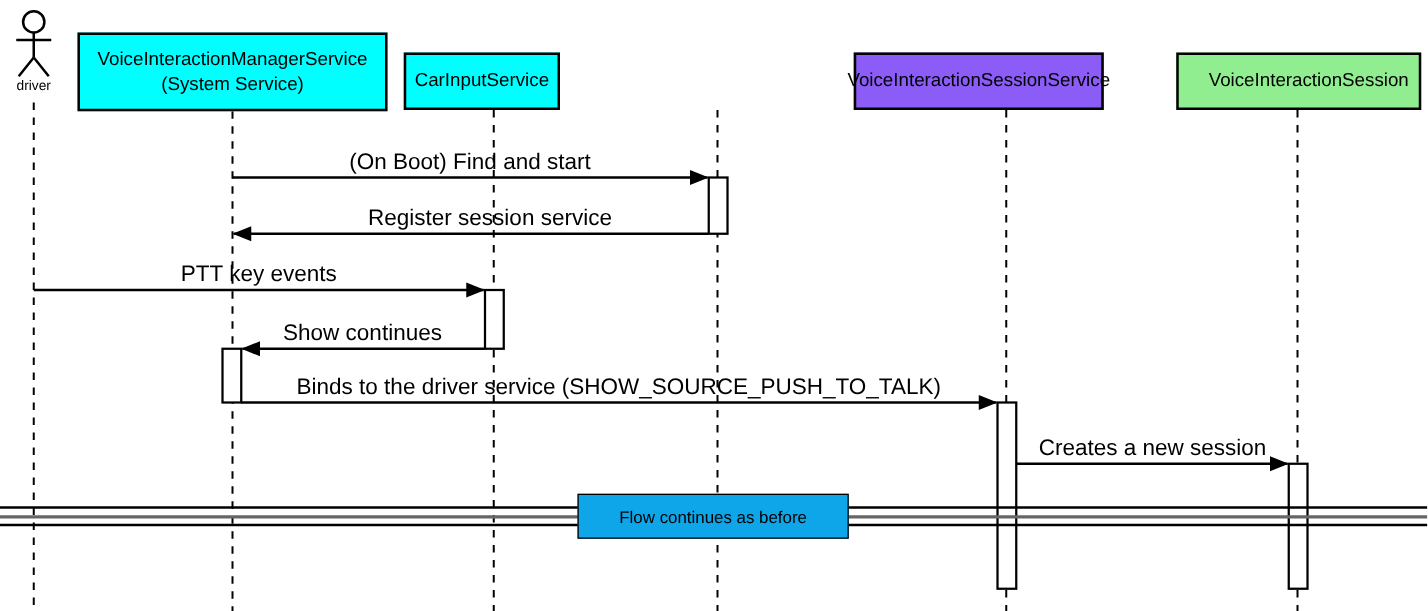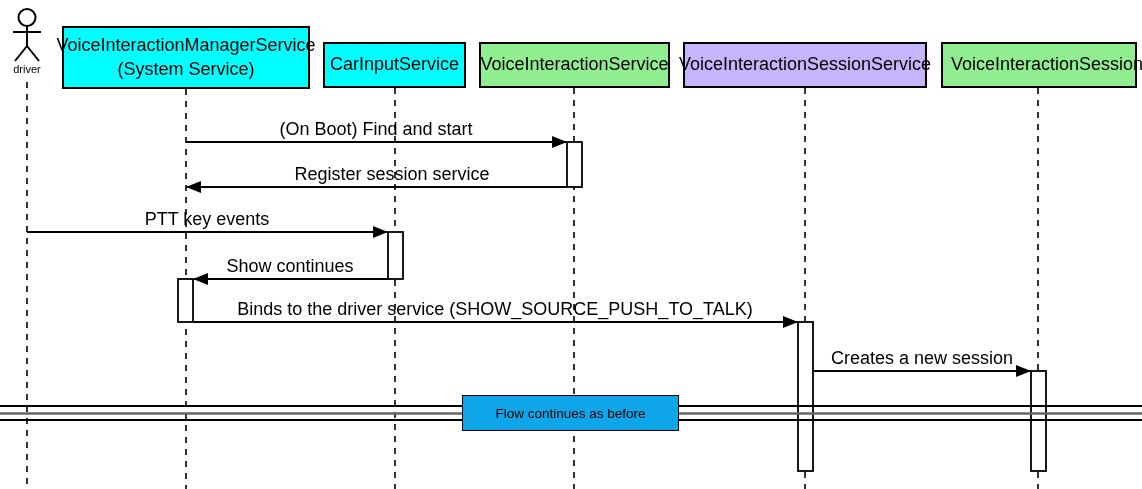--- a/index.html
+++ b/index.html
@@ -4,21 +4,21 @@
 <style>
   html,body { margin:0; padding:0; background:#ffffff; }
   .canvas {
     position:relative; width:1142px; height:489px; background:#fff;
     font-family:"Liberation Sans", sans-serif; color:#000; overflow:hidden;
   }
   .layer { position:absolute; left:0; top:0; }
   .pbox {
     position:absolute; box-sizing:border-box; border:2.5px solid #000;
     display:flex; flex-direction:column; align-items:center; justify-content:center;
-    text-align:center; font-size:18px; line-height:1.3;
+    text-align:center; font-size:15px; line-height:1.3;
   }
   .msg-label {
     position:absolute; transform:translateX(-50%); white-space:nowrap;
     font-size:18px; line-height:14px;
   }
   .actor-label {
     position:absolute; transform:translateX(-50%); font-size:11px; white-space:nowrap;
   }
   .divider-box {
     position:absolute; box-sizing:border-box; background:#0ea5e9; border:1.5px solid #000;
@@ -76,27 +76,24 @@
       <polygon points="1031,371 1016,365 1016,377"></polygon>
     </g>
   </svg>
 
   <div class="actor-label" style="left:27px; top:63px;">driver</div>
 
   <div class="pbox" style="left: 62px; top: 26px; width: 248px; height: 63px; background: rgb(0, 255, 255);">
     <div>VoiceInteractionManagerService</div>
     <div>(System Service)</div>
   </div>
-  <div class="pbox" style="left: 323px; top: 42px; width: 143px; height: 46px; background: rgb(0, 255, 255);">
+  <div class="pbox" style="left: 323px; top: 42px; width: 125px; height: 46px; background: rgb(0, 255, 255);">
     <div>CarInputService</div>
   </div>
-  <div class="pbox" style="left: 479px; top: 42px; width: 191px; height: 46px; background: rgb(144, 238, 144);">
-    <div>VoiceInteractionService</div>
-  </div>
-  <div class="pbox" style="left: 683px; top: 42px; width: 244px; height: 46px; background: #c4b5fd;">
+  <div class="pbox" style="left: 683px; top: 42px; width: 200px; height: 46px; background: #8b5cf6;">
     <div>VoiceInteractionSessionService</div>
   </div>
   <div class="pbox" style="left: 941px; top: 42px; width: 196px; height: 46px; background: rgb(144, 238, 144); padding-left: 16px;">
     <div>VoiceInteractionSession</div>
   </div>
 
   <div class="msg-label" style="left:376px; top:122px;">(On Boot) Find and start</div>
   <div class="msg-label" style="left:392px; top:167px;">Register session service</div>
   <div class="msg-label" style="left:207px; top:212px;">PTT key events</div>
   <div class="msg-label" style="left:290px; top:259px;">Show continues</div>

